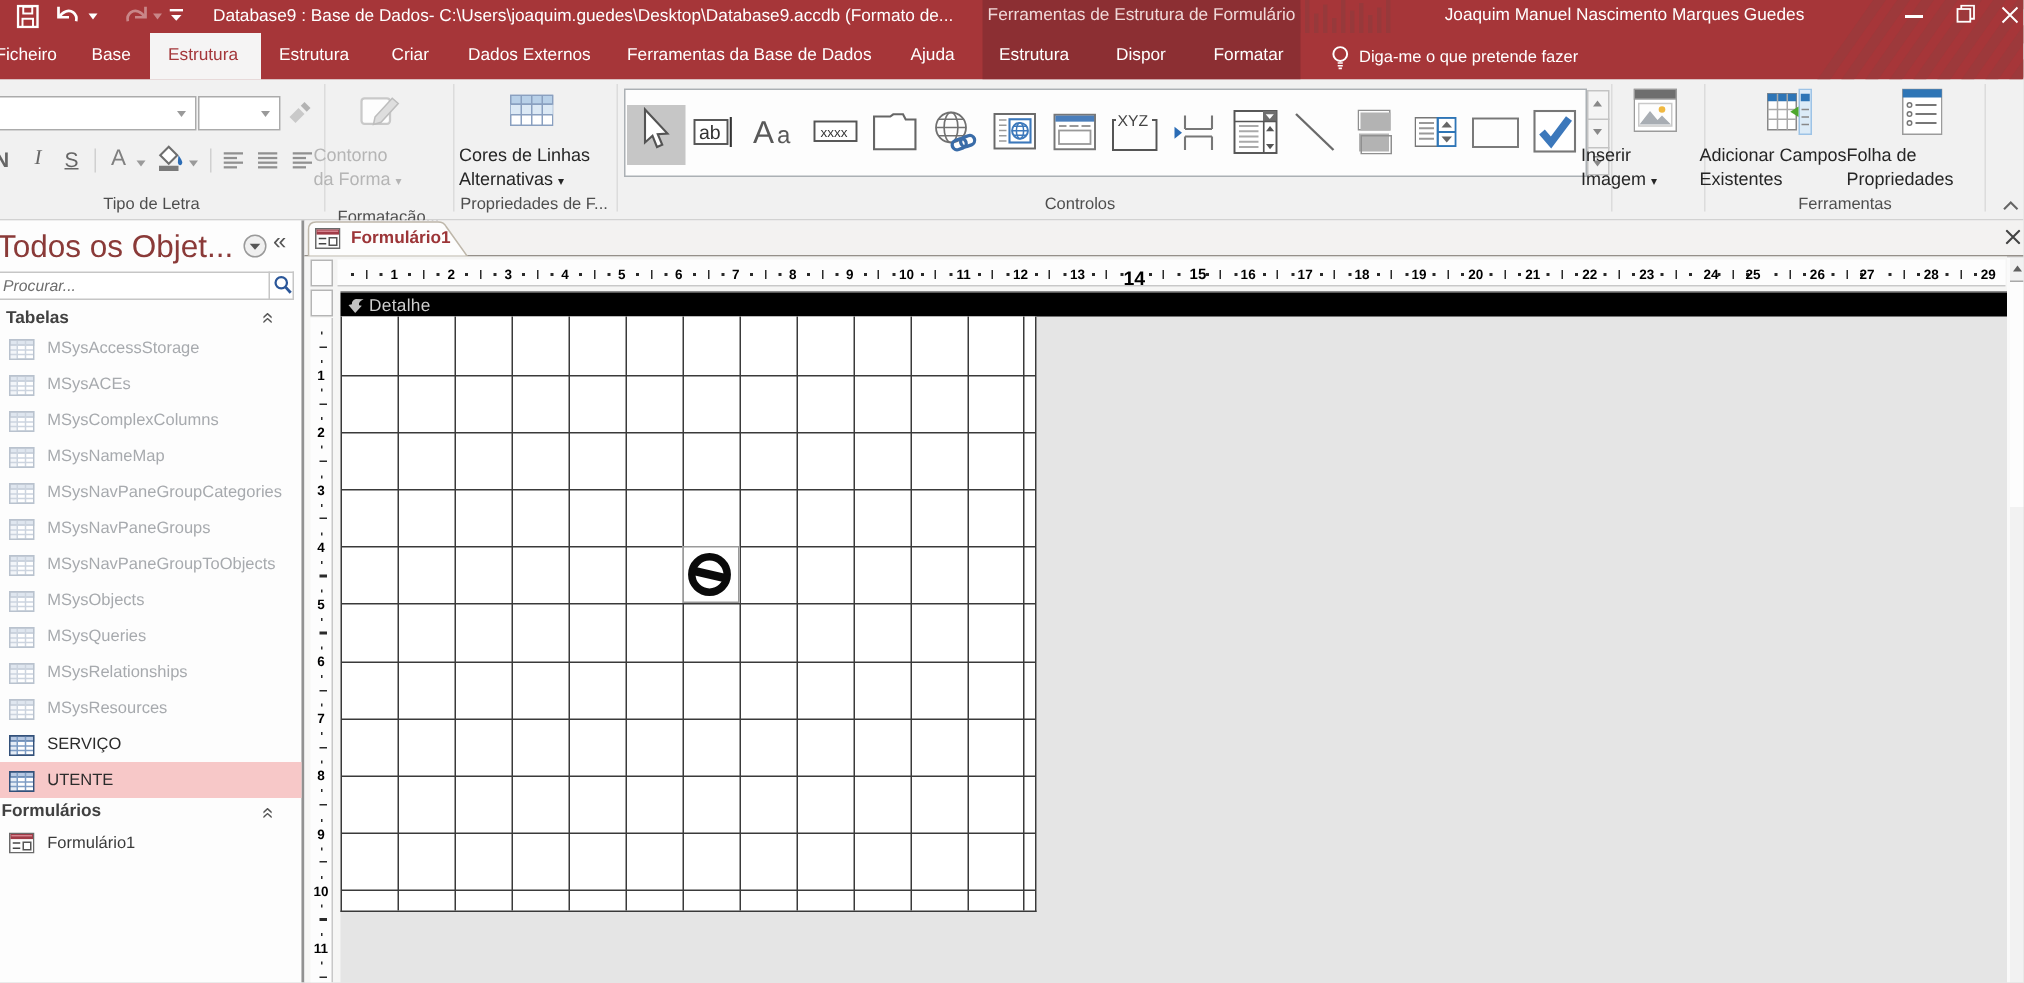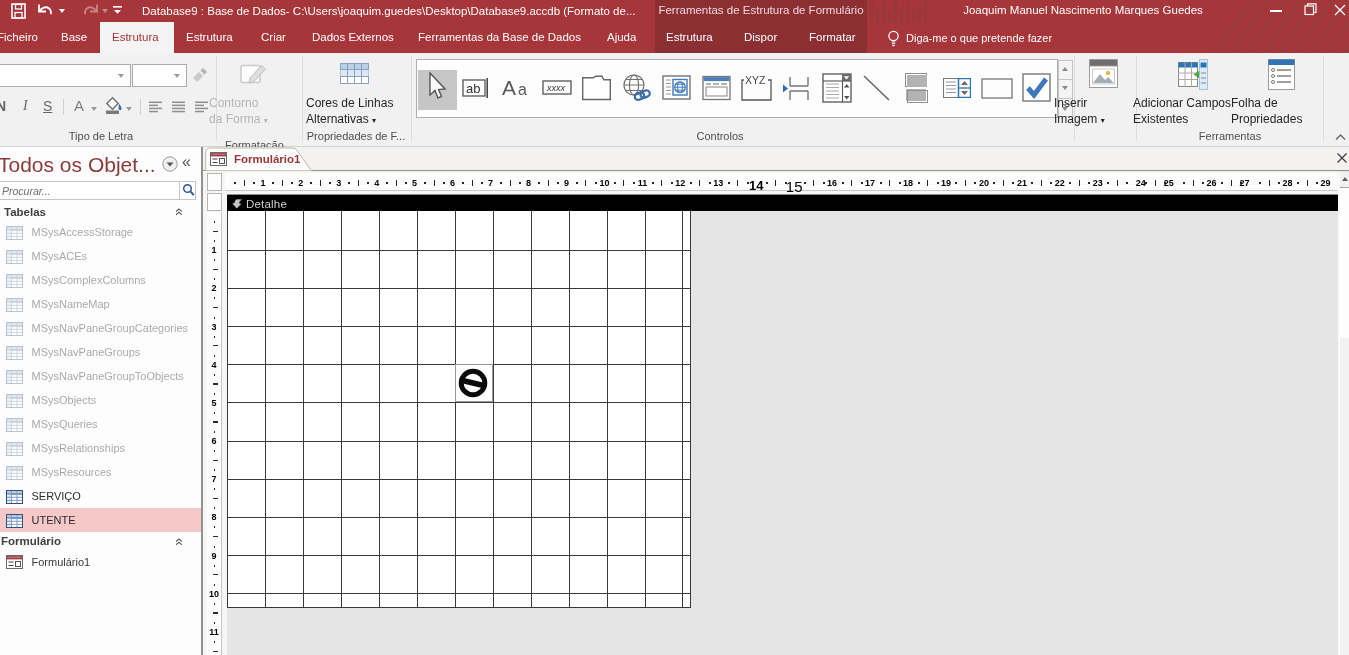--- a/index.html
+++ b/index.html
@@ -149,21 +149,21 @@
 </svg></div>
 <div class="a" style="left:462.0px;top:75.0px;"><svg width="30" height="26" viewBox="0 0 30 26">
 <rect x="1" y="5" width="22" height="16" fill="#fff" stroke="#555" stroke-width="1.3"></rect>
 <text x="4" y="17.5" font-size="13" fill="#333" font-family="Liberation Sans">ab</text>
 <rect x="24.5" y="3" width="1.4" height="20" fill="#333"></rect>
 </svg></div>
 <div class="a" style="left:501.9px;top:75.0px;"><svg width="30" height="26" viewBox="0 0 30 26">
 <text x="0" y="20" font-size="21" fill="#595959" font-family="Liberation Sans">A</text>
 <text x="16" y="20" font-size="16" fill="#595959" font-family="Liberation Sans">a</text>
 </svg></div>
-<div class="a" style="left:541.9px;top:75.0px;font-style:italic;"><svg width="30" height="26" viewBox="0 0 30 26">
+<div class="a" style="left:541.9px;top:75.0px;"><svg width="30" height="26" viewBox="0 0 30 26">
 <rect x="1" y="6" width="28" height="13" fill="#fff" stroke="#555" stroke-width="1.3"></rect>
 <text x="5" y="16" font-size="9" fill="#333" font-family="Liberation Sans">xxxx</text>
 </svg></div>
 <div class="a" style="left:581.9px;top:75.0px;"><svg width="30" height="26" viewBox="0 0 30 26">
 <path d="M0.7,24.5 L0.7,2.7 L11.5,2.7 L13.5,1.2 L20,1.2 L21.8,4.7 L28.3,4.7 L28.3,24.5 Z" fill="#fff" stroke="#666" stroke-width="1.4"></path>
 </svg></div>
 <div class="a" style="left:621.9px;top:74.0px;"><svg width="30" height="28" viewBox="0 0 30 28">
 <circle cx="12" cy="11" r="10" fill="none" stroke="#707070" stroke-width="1.2"></circle>
 <ellipse cx="12" cy="11" rx="4.6" ry="10" fill="none" stroke="#707070" stroke-width="1.1"></ellipse>
 <path d="M2.2,11 H21.8 M3.6,5.5 H20.4 M3.6,16.5 H20.4" stroke="#707070" stroke-width="1.1" fill="none"></path>
@@ -391,21 +391,21 @@
 <div class="a navitem" style="left:31.5px;top:490.0px;color:#2b2b2b;">SERVIÇO</div>
 <div class="a" style="left:0;top:508.0px;width:201px;height:24px;background:#f7c8c8;"></div>
 <svg class="a" style="left:6px;top:513.5px;" width="17" height="14" viewBox="0 0 17 14">
 <rect x="0.5" y="0.5" width="16" height="13" fill="#fff" stroke="#33517a"></rect>
 <rect x="0.5" y="0.5" width="16" height="3.6" fill="#b7c9e3" stroke="#33517a"></rect>
 <rect x="0.5" y="4.1" width="5" height="9.4" fill="#e4ecf6"></rect>
 <path d="M5.5,0.5 V13.5 M11,0.5 V13.5 M0.5,4.1 H16.5 M0.5,7.3 H16.5 M0.5,10.4 H16.5" stroke="#7d9cc4" fill="none"></path>
 <rect x="0.5" y="0.5" width="16" height="13" fill="none" stroke="#33517a"></rect>
 </svg>
 <div class="a navitem" style="left:31.5px;top:514.0px;color:#2b2b2b;">UTENTE</div>
-<div class="a" style="left:1px;top:535px;font-size:11.5px;font-weight:bold;color:#414141;">Formulário</div>
+<div class="a" style="left:1px;top:535px;font-size:11.5px;font-weight:bold;color:#414141;">Formulários</div>
 <div class="a" style="left:176px;top:534px;font-size:14px;color:#555;transform:rotate(90deg);">«</div>
 <svg class="a" style="left:6px;top:555px;" width="17" height="14" viewBox="0 0 17 14">
 <rect x="0.5" y="0.5" width="16" height="13" fill="#fdfdfd" stroke="#6a6a6a"></rect>
 <rect x="1" y="1" width="15" height="3.4" fill="#a03b47"></rect>
 <rect x="1.6" y="1.7" width="13.8" height="0.9" fill="#d98a94"></rect>
 <path d="M2.5,7 H7.5 M2.5,10.5 H7.5" stroke="#444" stroke-width="1.1"></path>
 <rect x="9.5" y="6.5" width="5" height="5" fill="#fff" stroke="#555"></rect>
 </svg>
 <div class="a navitem" style="left:31.5px;top:555.5px;color:#3a3a3a;">Formulário1</div>
 <div class="a" style="left:203px;top:147px;width:1146px;height:508px;background:#e5e5e5;"></div>
@@ -481,21 +481,21 @@
 <div class="a" style="left:699.3px;top:179.5px;width:1px;height:6.5px;background:#2a2a2a;"></div>
 <div class="a" style="left:708.8px;top:182px;width:2px;height:2px;background:#2a2a2a;"></div>
 <div class="a" style="left:708.3px;top:177.5px;width:20px;text-align:center;font-size:9px;font-weight:bold;color:#000;">13</div>
 <div class="a" style="left:727.7px;top:182px;width:2px;height:2px;background:#2a2a2a;"></div>
 <div class="a" style="left:737.2px;top:179.5px;width:1px;height:6.5px;background:#2a2a2a;"></div>
 <div class="a" style="left:746.7px;top:182px;width:2px;height:2px;background:#2a2a2a;"></div>
 <div class="a" style="left:746.2px;top:177.5px;width:20px;text-align:center;font-size:13px;font-weight:bold;color:#000;">14</div>
 <div class="a" style="left:765.7px;top:182px;width:2px;height:2px;background:#2a2a2a;"></div>
 <div class="a" style="left:775.2px;top:179.5px;width:1px;height:6.5px;background:#2a2a2a;"></div>
 <div class="a" style="left:784.7px;top:182px;width:2px;height:2px;background:#2a2a2a;"></div>
-<div class="a" style="left:784.2px;top:177.5px;width:20px;text-align:center;font-size:15px;font-weight:normal;color:#000;">15</div>
+<div class="a" style="left:784.2px;top:177.5px;width:20px;text-align:right;font-size:10px;font-weight:bold;color:#000;">15</div>
 <div class="a" style="left:803.6px;top:182px;width:2px;height:2px;background:#2a2a2a;"></div>
 <div class="a" style="left:813.1px;top:179.5px;width:1px;height:6.5px;background:#2a2a2a;"></div>
 <div class="a" style="left:822.6px;top:182px;width:2px;height:2px;background:#2a2a2a;"></div>
 <div class="a" style="left:822.1px;top:177.5px;width:20px;text-align:center;font-size:9px;font-weight:bold;color:#000;">16</div>
 <div class="a" style="left:841.6px;top:182px;width:2px;height:2px;background:#2a2a2a;"></div>
 <div class="a" style="left:851.1px;top:179.5px;width:1px;height:6.5px;background:#2a2a2a;"></div>
 <div class="a" style="left:860.6px;top:182px;width:2px;height:2px;background:#2a2a2a;"></div>
 <div class="a" style="left:860.1px;top:177.5px;width:20px;text-align:center;font-size:9px;font-weight:bold;color:#000;">17</div>
 <div class="a" style="left:879.5px;top:182px;width:2px;height:2px;background:#2a2a2a;"></div>
 <div class="a" style="left:889.0px;top:179.5px;width:1px;height:6.5px;background:#2a2a2a;"></div>

